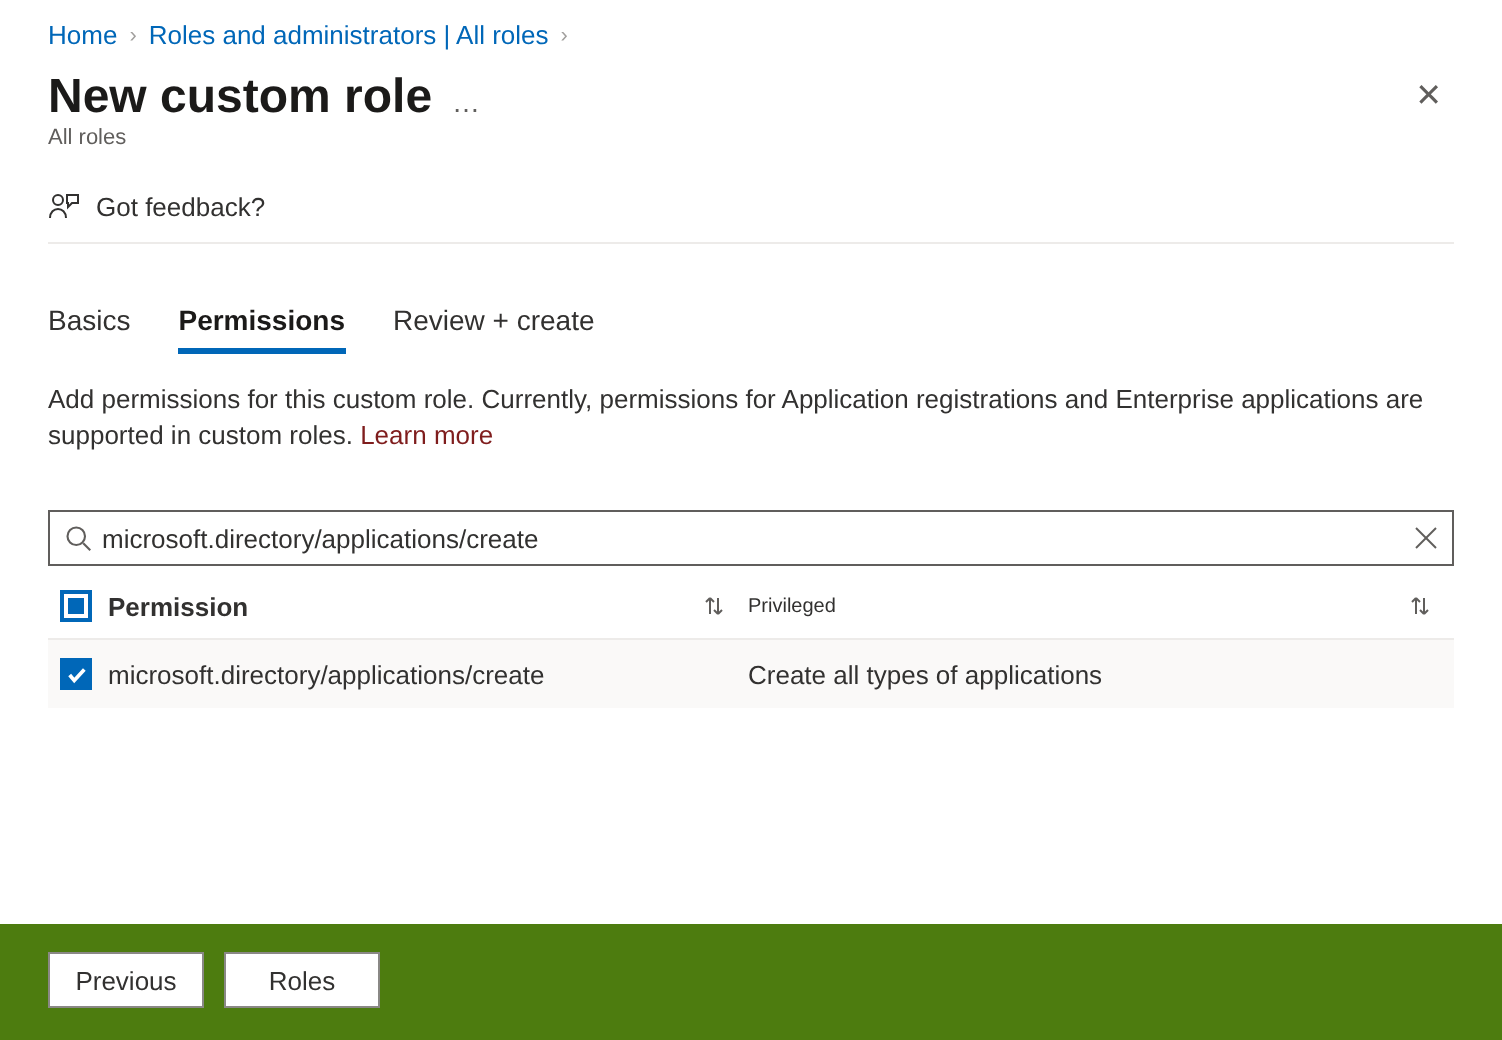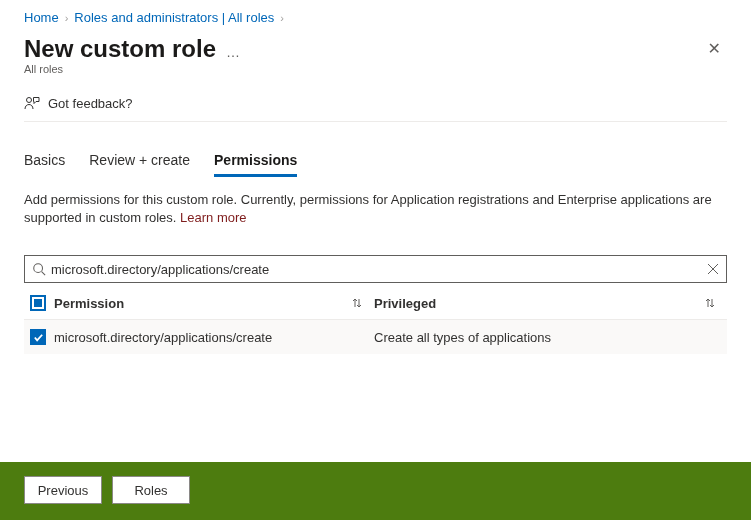--- a/index.html
+++ b/index.html
@@ -37,21 +37,21 @@
   .clear-icon-right { position: absolute; right: 8px; top: 50%; transform: translateY(-50%); width: 12px; height: 12px; color: #605e5c; cursor: pointer; }
   .search-input {
     width: 100%; height: 28px; border: 1px solid #605e5c; padding: 0 26px 0 26px;
     font-size: 13px; font-family: inherit; outline: none; color: #323130;
   }
   .table { margin-top: 6px; }
   .thead { display: flex; align-items: center; border-bottom: 1px solid #edebe9; padding: 6px 0 8px 0; }
   .col-chk { width: 30px; display: flex; justify-content: flex-start; padding-left: 6px; }
   .col-perm { flex: 0 0 320px; display: flex; align-items: center; gap: 6px; font-weight: 600; font-size: 13px; }
   .col-desc { flex: 0 0 220px; display: flex; align-items: center; gap: 6px; font-weight: 600; font-size: 13px; }
-  .col-priv { flex: 1; display: flex; align-items: center; gap: 6px; font-weight: 700; font-size: 13px; }
+  .col-priv { flex: 1; display: flex; align-items: center; gap: 6px; font-weight: 400; font-size: 10px; }
   .sort-icon { width: 10px; height: 10px; color: #605e5c; margin-left: auto; margin-right: 12px;}
   .trow { display: flex; align-items: center; padding: 9px 0; font-size: 13px; background: #faf9f8; border-bottom: 1px solid #fff; }
   .trow .col-perm, .trow .col-desc, .trow .col-priv { font-weight: 400; }
   .checkbox {
     width: 16px; height: 16px; border: 1px solid #323130; background: #fff; display: inline-flex;
     align-items: center; justify-content: center; cursor: pointer;
   }
   .checkbox.checked { background: #0067b8; border-color: #0067b8; }
   .checkbox.checked svg { width: 11px; height: 11px; }
   .checkbox.header-chk { border: 2px solid #0067b8; }
@@ -92,22 +92,22 @@
     <svg class="icon" viewBox="0 0 16 16" fill="none" stroke="#323130" stroke-width="1">
       <circle cx="5" cy="5" r="2.5"></circle>
       <path d="M1 14c0-3 2-4.5 4-4.5s4 1.5 4 4.5"></path>
       <path d="M9.5 2.5h5.5v4h-3l-2 2v-2h-0.5z"></path>
     </svg>
     <span>Got feedback?</span>
   </div>
 
   <div class="tabs">
     <div class="tab">Basics</div>
+    <div class="tab active">Permissions</div>
     <div class="tab">Review + create</div>
-    <div class="tab active">Permissions</div>
   </div>
 
   <div class="desc">
     <span>Add permissions for this custom role. Currently, permissions for Application registrations and Enterprise applications are supported in custom roles. </span><a>Learn more</a>
   </div>
 
   <div class="search-wrap">
     <svg class="search-icon-left" viewBox="0 0 16 16" fill="none" stroke="#605e5c" stroke-width="1.2">
       <circle cx="7" cy="7" r="5"></circle>
       <line x1="11" y1="11" x2="15" y2="15"></line>

